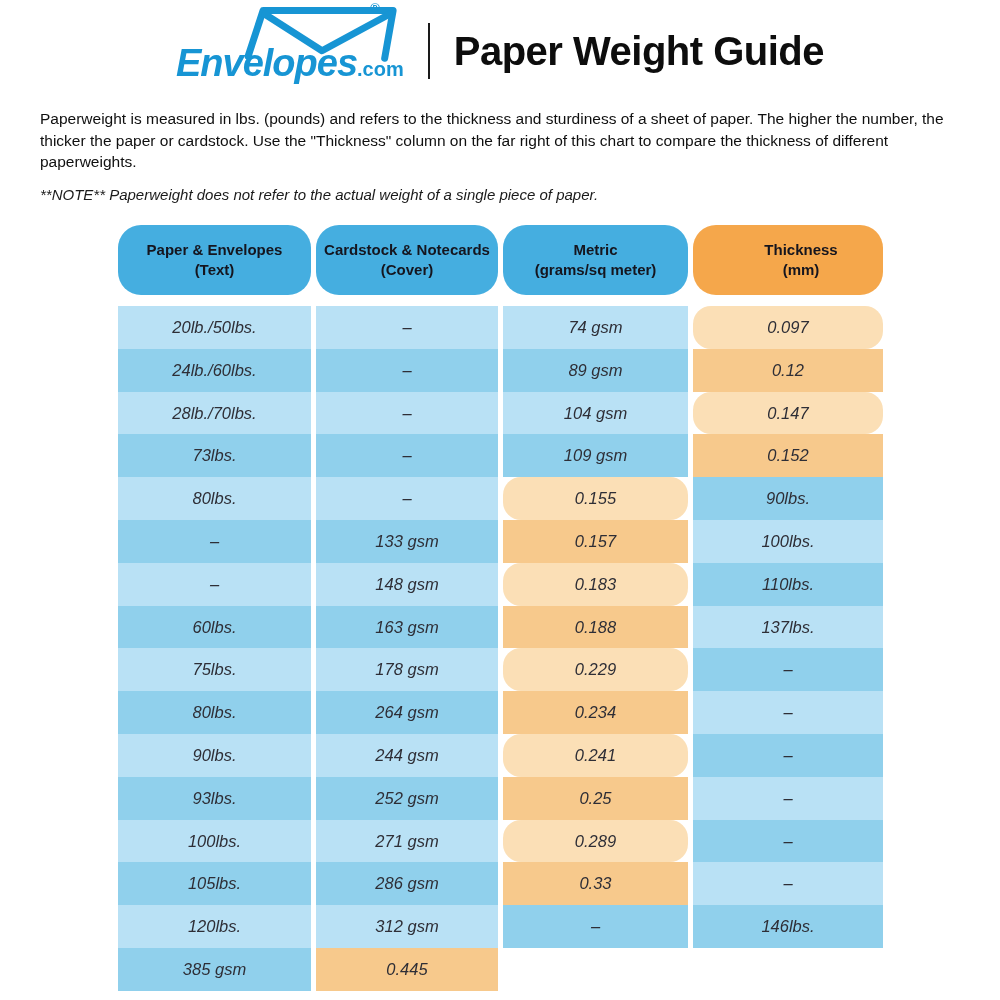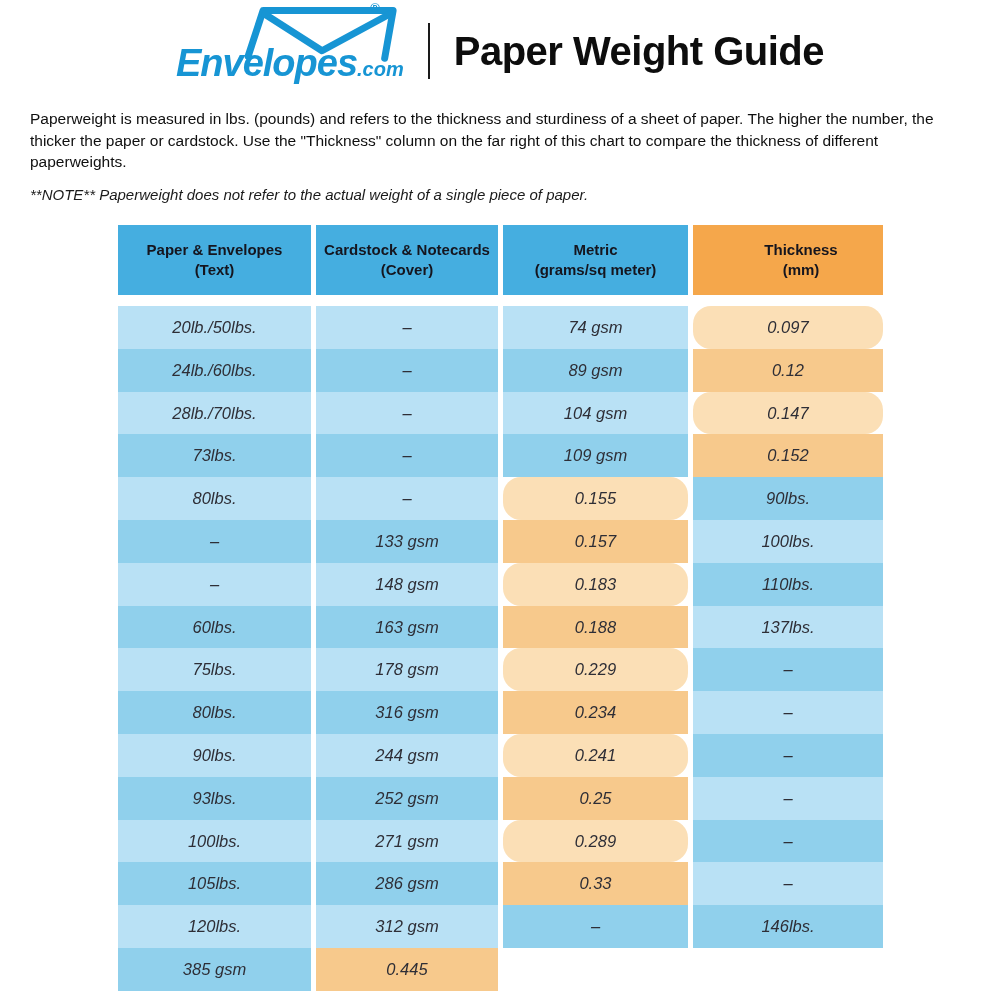--- a/index.html
+++ b/index.html
@@ -30,21 +30,20 @@
   .logo .brand {
     font-size: 38px;
     font-weight: bold;
     font-style: italic;
     letter-spacing: -1px;
     color: var(--logo-blue, #1795D4);
   }
   .logo .suffix {
     font-size: 20px;
     font-weight: bold;
-    font-style: italic;
     color: var(--logo-blue, #1795D4);
   }
   .logo .flap-svg {
     position: absolute;
     left: 62px;
     top: -14px;
     width: 168px;
     height: 58px;
   }
   .logo .reg {
@@ -61,21 +60,21 @@
     background: #1a1a1a;
   }
   .masthead .page-title {
     font-size: 40px;
     font-weight: bold;
     color: #0d0d0d;
     letter-spacing: -0.5px;
   }
 
   
-  .intro { padding: 0 30px; }
+  .intro { padding: 0 40px; }
   .intro .para {
     margin-top: 20px;
     font-size: 15.5px;
     line-height: 1.4;
     color: #0f0f0f;
   }
   .intro .note {
     margin-top: 13px;
     font-size: 15px;
     font-style: italic;
@@ -98,20 +97,21 @@
     display: flex;
     flex-direction: column;
     align-items: center;
     justify-content: center;
     text-align: center;
     font-weight: bold;
     font-size: 15px;
     line-height: 1.35;
     color: #15151e;
     background: var(--header-blue, #45AEE0);
+    border-radius: 23px;
   }
   .th.orange { background: var(--header-orange, #F5A74B); padding-left: 26px; }
   .tbody { grid-auto-rows: 42.8px; }
   .cell {
     display: flex;
     align-items: center;
     justify-content: center;
     font-style: italic;
     font-size: 16.5px;
     color: #2e2e36;
@@ -194,21 +194,21 @@
         <div class="cell blue-dark">110lbs.</div>
         <div class="cell blue-dark">60lbs.</div>
         <div class="cell blue-dark">163 gsm</div>
         <div class="cell orange-dark">0.188</div>
         <div class="cell blue-light">137lbs.</div>
         <div class="cell blue-light">75lbs.</div>
         <div class="cell blue-light">178 gsm</div>
         <div class="cell orange-light">0.229</div>
         <div class="cell blue-dark">–</div>
         <div class="cell blue-dark">80lbs.</div>
-        <div class="cell blue-dark">316 gsm</div>
+        <div class="cell blue-dark">264 gsm</div>
         <div class="cell orange-dark">0.234</div>
         <div class="cell blue-light">–</div>
         <div class="cell blue-light">90lbs.</div>
         <div class="cell blue-light">244 gsm</div>
         <div class="cell orange-light">0.241</div>
         <div class="cell blue-dark">–</div>
         <div class="cell blue-dark">93lbs.</div>
         <div class="cell blue-dark">252 gsm</div>
         <div class="cell orange-dark">0.25</div>
         <div class="cell blue-light">–</div>

